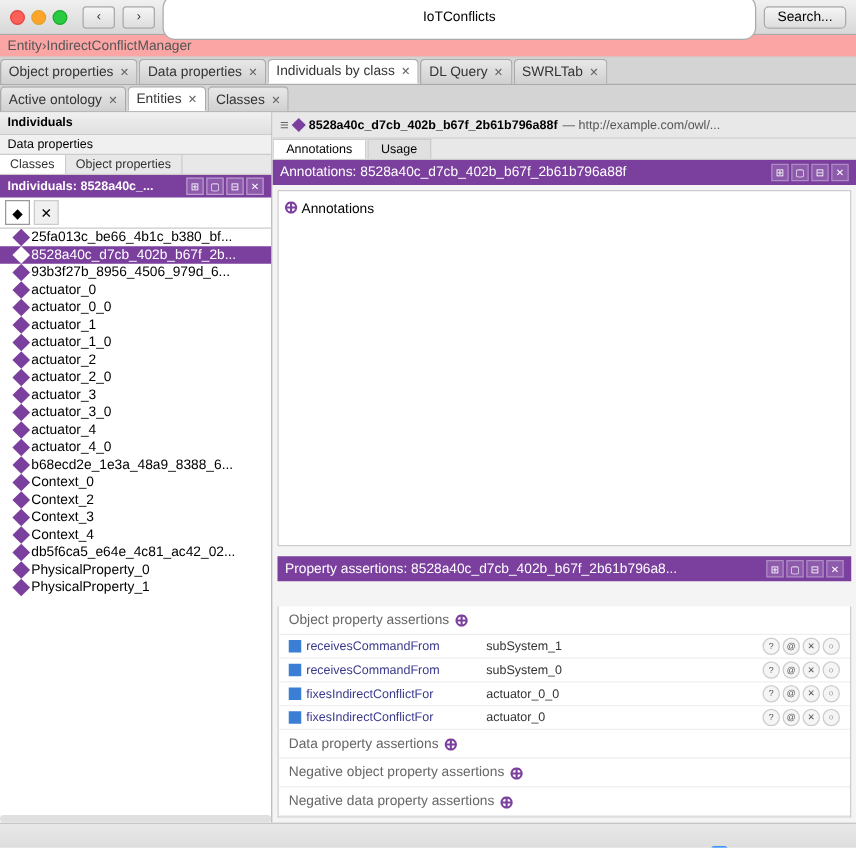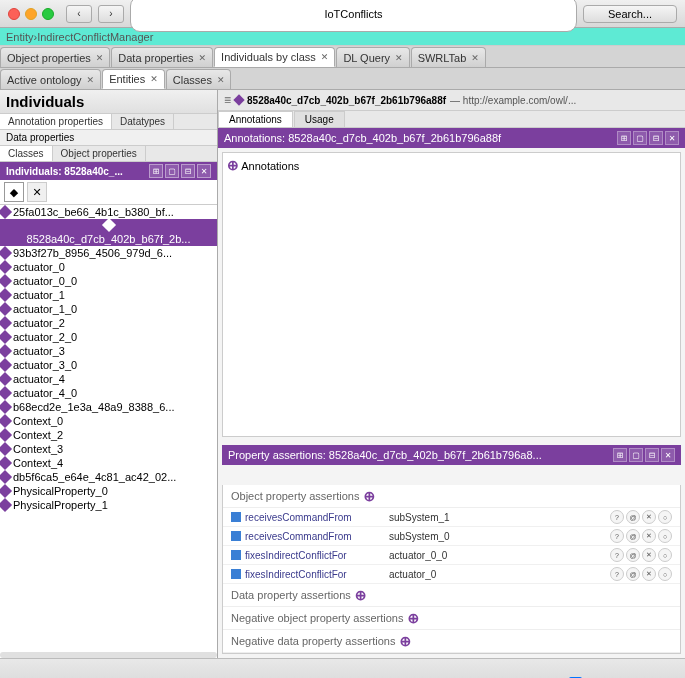--- a/index.html
+++ b/index.html
@@ -36,28 +36,28 @@
       background: white;
       padding: 0 10px;
       font-size: 11px;
       text-align: center;
       outline: none;
     }
     .search-btn {
       background: linear-gradient(180deg, #f5f5f5 0%, #ddd 100%);
       border: 1px solid #aaa;
       border-radius: 4px;
-      padding: 2px 24px;
+      padding: 2px 10px;
       cursor: pointer;
       font-size: 11px;
     }
 
     
     .breadcrumb {
-      background: #5eead4;
+      background: #fca5a5;
       border-bottom: 1px solid #ccc;
       height: 18px;
       display: flex;
       align-items: center;
       padding: 0 6px;
       font-size: 10px;
       color: #555;
     }
 
     
@@ -103,21 +103,21 @@
       border-right: 1px solid #aaa;
       background: white;
       display: flex;
       flex-direction: column;
     }
     .panel-header {
       background: linear-gradient(180deg, #f0f0f0 0%, #e0e0e0 100%);
       border-bottom: 1px solid #ccc;
       padding: 3px 6px;
       font-weight: bold;
-      font-size: 15px;
+      font-size: 10px;
     }
     .sub-tab-row {
       display: flex;
       border-bottom: 1px solid #ccc;
       background: #e8e8e8;
     }
     .sub-tab {
       padding: 2px 8px;
       border-right: 1px solid #ccc;
       cursor: pointer;
@@ -180,26 +180,26 @@
     }
     .action-btn.active { background: white; border-color: #999; }
 
     .individual-list {
       overflow-y: auto;
       flex: 1;
     }
     .individual-item {
       display: flex;
       align-items: center;
-      padding: 1px 0;
+      padding: 1px 12px;
       cursor: pointer;
       gap: 3px;
       font-size: 10px;
     }
-    .individual-item.selected { background: #7b3f9e; color: white; flex-direction: column; }
+    .individual-item.selected { background: #7b3f9e; color: white; }
     .diamond {
       width: 10px; height: 10px;
       background: #7b3f9e;
       transform: rotate(45deg);
       flex-shrink: 0;
     }
     .individual-item.selected .diamond { background: white; }
 
     
     .right-panel {
@@ -421,24 +421,20 @@
   <div class="tab">
     <span>Classes</span>
     <span class="tab-close">✕</span>
   </div>
 </div>
 
 <div class="main-area">
 
   <div class="left-panel">
     <div class="panel-header">Individuals</div>
-    <div class="sub-tab-row">
-      <div class="sub-tab active">Annotation properties</div>
-      <div class="sub-tab">Datatypes</div>
-    </div>
     <div class="panel-sub-header">Data properties</div>
     <div class="sub-tab-row2">
       <div class="sub-tab2 active">Classes</div>
       <div class="sub-tab2">Object properties</div>
     </div>
     <div class="individuals-header">
       <span class="individuals-header-text">Individuals: 8528a40c_...</span>
       <div class="header-icons">
         <div class="header-icon">⊞</div>
         <div class="header-icon">▢</div>

